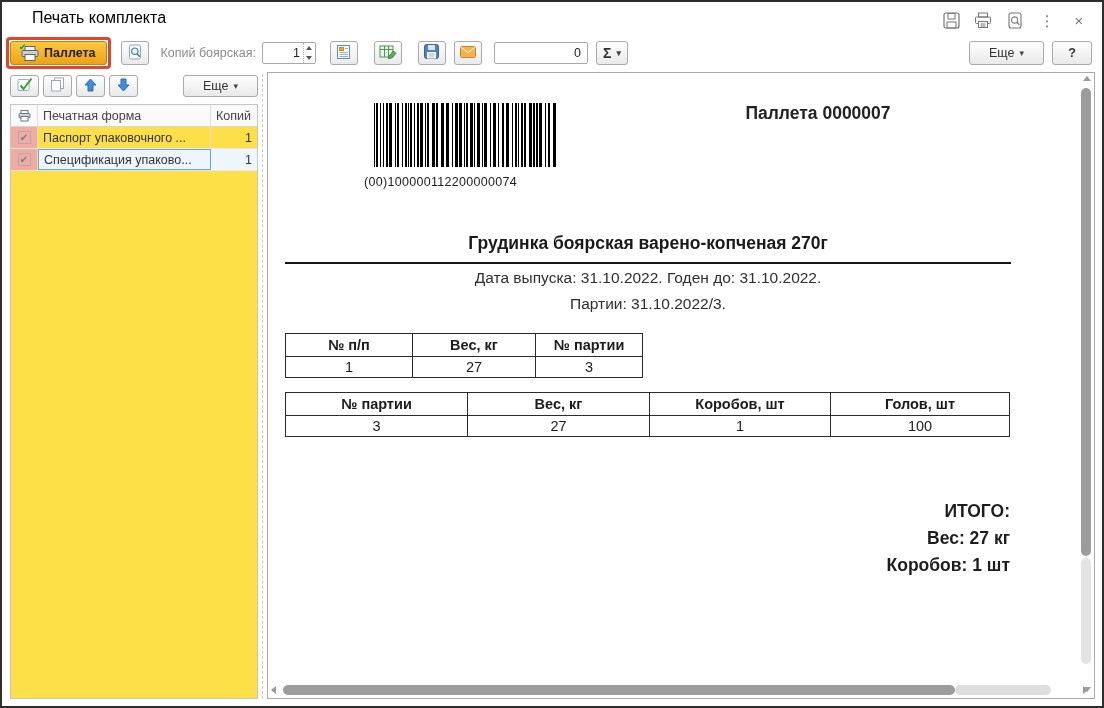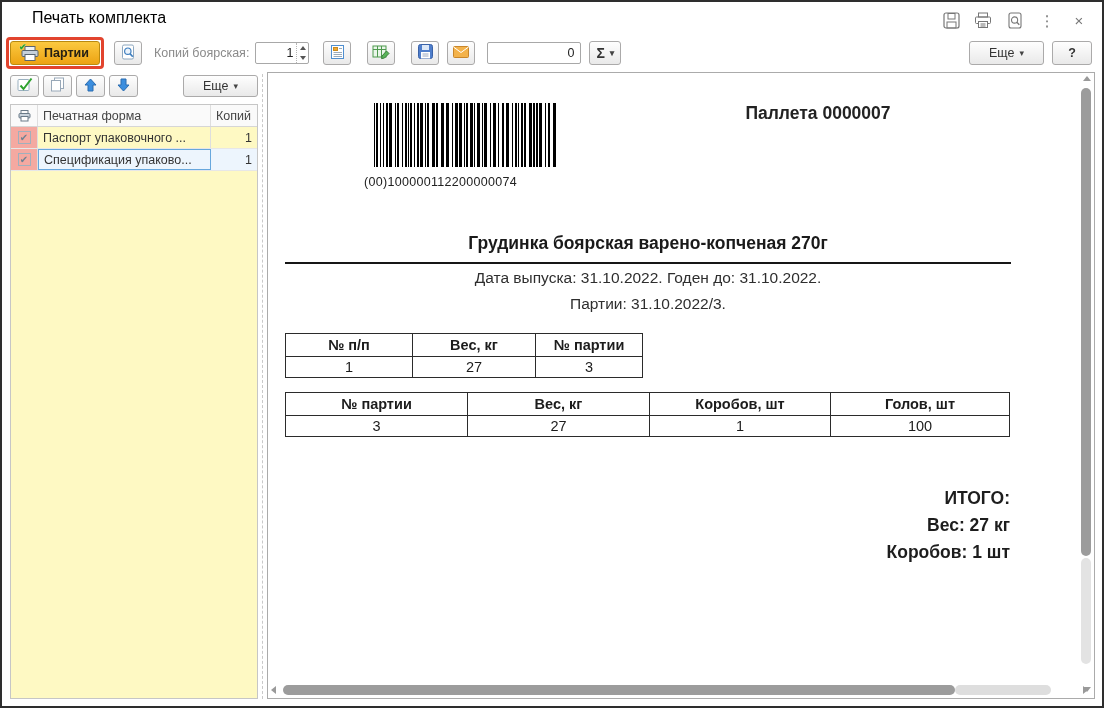--- a/index.html
+++ b/index.html
@@ -38,21 +38,21 @@
   .tb-spacer { flex:1; }
   .more-btn { margin-right:8px; }
   .help-btn { margin-right:10px; width:26px; font-weight:bold; }
 
   
   .left-panel { position:absolute; left:8px; top:72px; width:248px; bottom:7px; }
   .panel-toolbar { display:flex; align-items:center; gap:4px; height:24px; }
   .panel-toolbar .btn { height:22px; }
   .panel-toolbar .icon-btn { width:29px; }
   .pt-spacer { flex:1; }
-  .panel-table { position:absolute; top:30px; left:0; right:0; bottom:0; border:1px solid #c6c6c6; background:#fef9c3; }
+  .panel-table { position:absolute; top:30px; left:0; right:0; bottom:0; border:1px solid #c6c6c6; background:#fde047; }
   .lt-row { display:flex; height:22px; font-size:12.5px; color:#333; align-items:stretch; border-bottom:1px solid #e7e7e7; }
   .lt-head { background:#fafafa; border-bottom:1px solid #d6d6d6; color:#444; }
   .lt-c0 { width:27px; display:flex; align-items:center; justify-content:center; border-right:1px solid #dedede; }
   .lt-c1 { flex:1; display:flex; align-items:center; padding:0 5px; border-right:1px solid #dedede; white-space:nowrap; overflow:hidden; }
   .lt-c2 { width:46px; display:flex; align-items:center; padding:0 5px; }
   .lt-row .lt-c2 { justify-content:flex-end; }
   .lt-head .lt-c2 { justify-content:flex-start; }
   .chk-cell { background:#f4a9a1; }
   .checkbox { width:13px; height:13px; border:1px solid #9fb0bd; display:flex; align-items:center; justify-content:center;
               font-size:10px; color:#6e8292; line-height:1; cursor:pointer; }
@@ -70,21 +70,21 @@
   .product { position:absolute; left:17px; top:160px; width:726px; text-align:center; font-size:17.5px; font-weight:bold; color:#1a1a1a; }
   .prod-line { position:absolute; left:17px; top:189px; width:726px; border-top:2px solid #161616; }
   .date-line { position:absolute; left:17px; top:196px; width:726px; text-align:center; font-size:15.5px; color:#2e2e2e; }
   .batch-line { position:absolute; left:17px; top:222px; width:726px; text-align:center; font-size:15.5px; color:#2e2e2e; }
   table.doc-t { border-collapse:collapse; position:absolute; font-size:14.5px; color:#1c1c1c; }
   table.doc-t td, table.doc-t th { border:1px solid #2b2b2b; text-align:center; padding:0; }
   table.doc-t th { height:23px; font-weight:bold; }
   table.doc-t td { height:21px; }
   .t1 { left:17px; top:260px; }
   .t2 { left:17px; top:319px; }
-  .totals { position:absolute; left:442px; top:412px; width:300px; text-align:right; font-size:17.5px; font-weight:bold; line-height:27px; color:#1d1d1d; }
+  .totals { position:absolute; left:442px; top:425px; width:300px; text-align:right; font-size:17.5px; font-weight:bold; line-height:27px; color:#1d1d1d; }
 
   
   .vscroll { position:absolute; right:2px; top:3px; width:12px; bottom:18px; }
   .vthumb { position:absolute; left:1px; width:10px; top:12px; height:468px; background:#9c9c9c; border-radius:6px; cursor:pointer; }
   .vtrack-rest { position:absolute; left:1px; width:10px; top:482px; height:106px; background:#e3e3e3; border-radius:6px; }
   .sb-arrow { position:absolute; width:0; height:0; }
   .va-up { left:3px; top:0; border-left:4px solid transparent; border-right:4px solid transparent; border-bottom:5px solid #9a9a9a; cursor:pointer; }
   .va-dn { left:3px; bottom:-12px; border-left:4px solid transparent; border-right:4px solid transparent; border-top:5px solid #9a9a9a; cursor:pointer; }
   .hscroll { position:absolute; left:3px; bottom:2px; height:12px; right:18px; }
   .hthumb { position:absolute; top:1px; height:10px; left:12px; width:672px; background:#9c9c9c; border-radius:6px; cursor:pointer; }
@@ -132,21 +132,21 @@
     <span class="print-hl">
       <button class="btn print-btn">
         <span class="print-ic-wrap">
           <svg width="18" height="15" viewBox="0 0 18 15">
               <rect x="4" y="0.5" width="10" height="4" fill="#eef2f5" stroke="#5a6570"></rect>
               <rect x="1" y="4.5" width="16" height="6" rx="1" fill="#c6d0da" stroke="#5a6570"></rect>
               <rect x="4" y="8.5" width="10" height="6" fill="#fff" stroke="#5a6570"></rect>
             </svg>
           <span class="print-check">✔</span>
         </span>
-        <span>Партии</span>
+        <span>Паллета</span>
       </button>
     </span>
 
     <button class="btn icon-btn" style="margin-left:10px;">
       <span>
         <svg width="16" height="16" viewBox="0 0 16 16">
             <rect x="2.5" y="1" width="11" height="14" rx="1.5" fill="#fff" stroke="#8ea8c0"></rect>
             <circle cx="7.8" cy="7.2" r="3.2" fill="#eaf3fc" stroke="#3f7fbf" stroke-width="1.2"></circle>
             <line x1="10" y1="9.6" x2="12.8" y2="12.8" stroke="#3f7fbf" stroke-width="1.6"></line>
           </svg>

